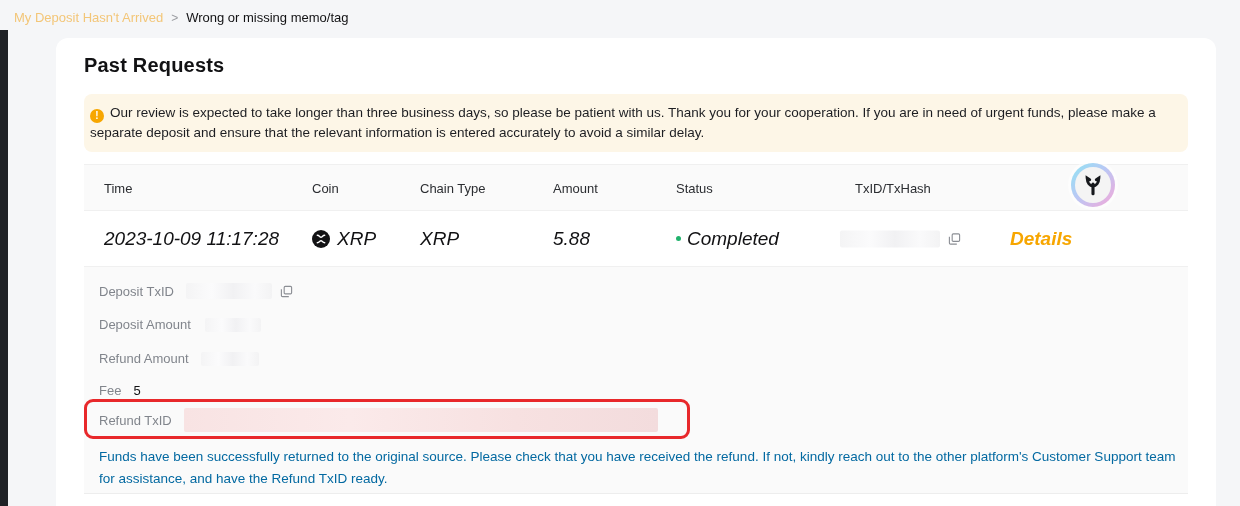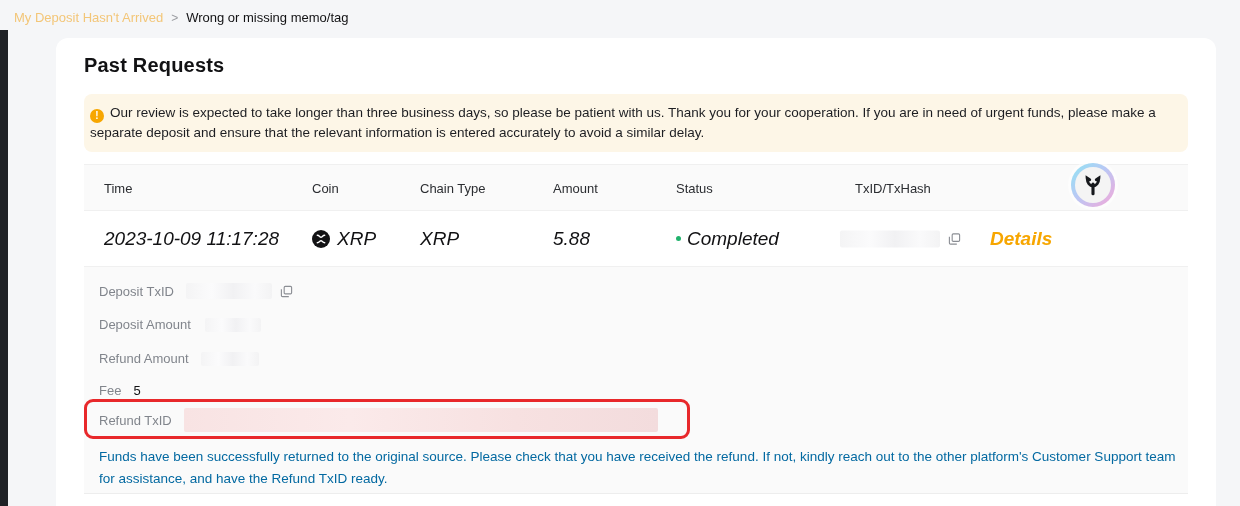--- a/index.html
+++ b/index.html
@@ -30,21 +30,21 @@
   .thead { position:relative; height:47px; background:#fafafa; border-top:1px solid #f0f0f0; border-bottom:1px solid #f0f0f0; font-size:13px; color:#2b2d31; }
   .trow  { position:relative; height:55px; background:#ffffff; font-size:19px; color:#121214;font-style:italic; }
   .cell { position:absolute; top:50%; transform:translateY(-50%); white-space:nowrap; display:flex; align-items:center; }
   .col-time   { left:20px;   }
   .col-coin   { left:228px; }
   .col-chain  { left:336px; }
   .col-amount { left:469px; }
   .col-status { left:592px; }
   .col-txid   { left:756px; }
   .col-txid-h { left:771px; }
-  .col-action { left:890px;padding-left:16px; }
+  .col-action { left:910px;padding-left:16px; }
 
   .coin-ic { width:18px; height:18px; border-radius:50%; background:#121214; display:inline-flex; align-items:center; justify-content:center; margin-right:7px; }
   .dot { width:5px; height:5px; border-radius:50%; background:#20b26c; display:inline-block; margin-right:6px; }
   .details-link { color:#f7a600; font-weight:700; cursor:pointer; }
 
   
   .redact { display:inline-block; border-radius:2px; background:linear-gradient(90deg,#f4f4f5 0%,#fbfbfc 30%,#f1f1f3 55%,#fafafb 80%,#f3f3f4 100%); }
   .redact-row { width:100px; height:17px; margin-right:8px; }
   .copy-icon { cursor:pointer; display:inline-flex; }
 

